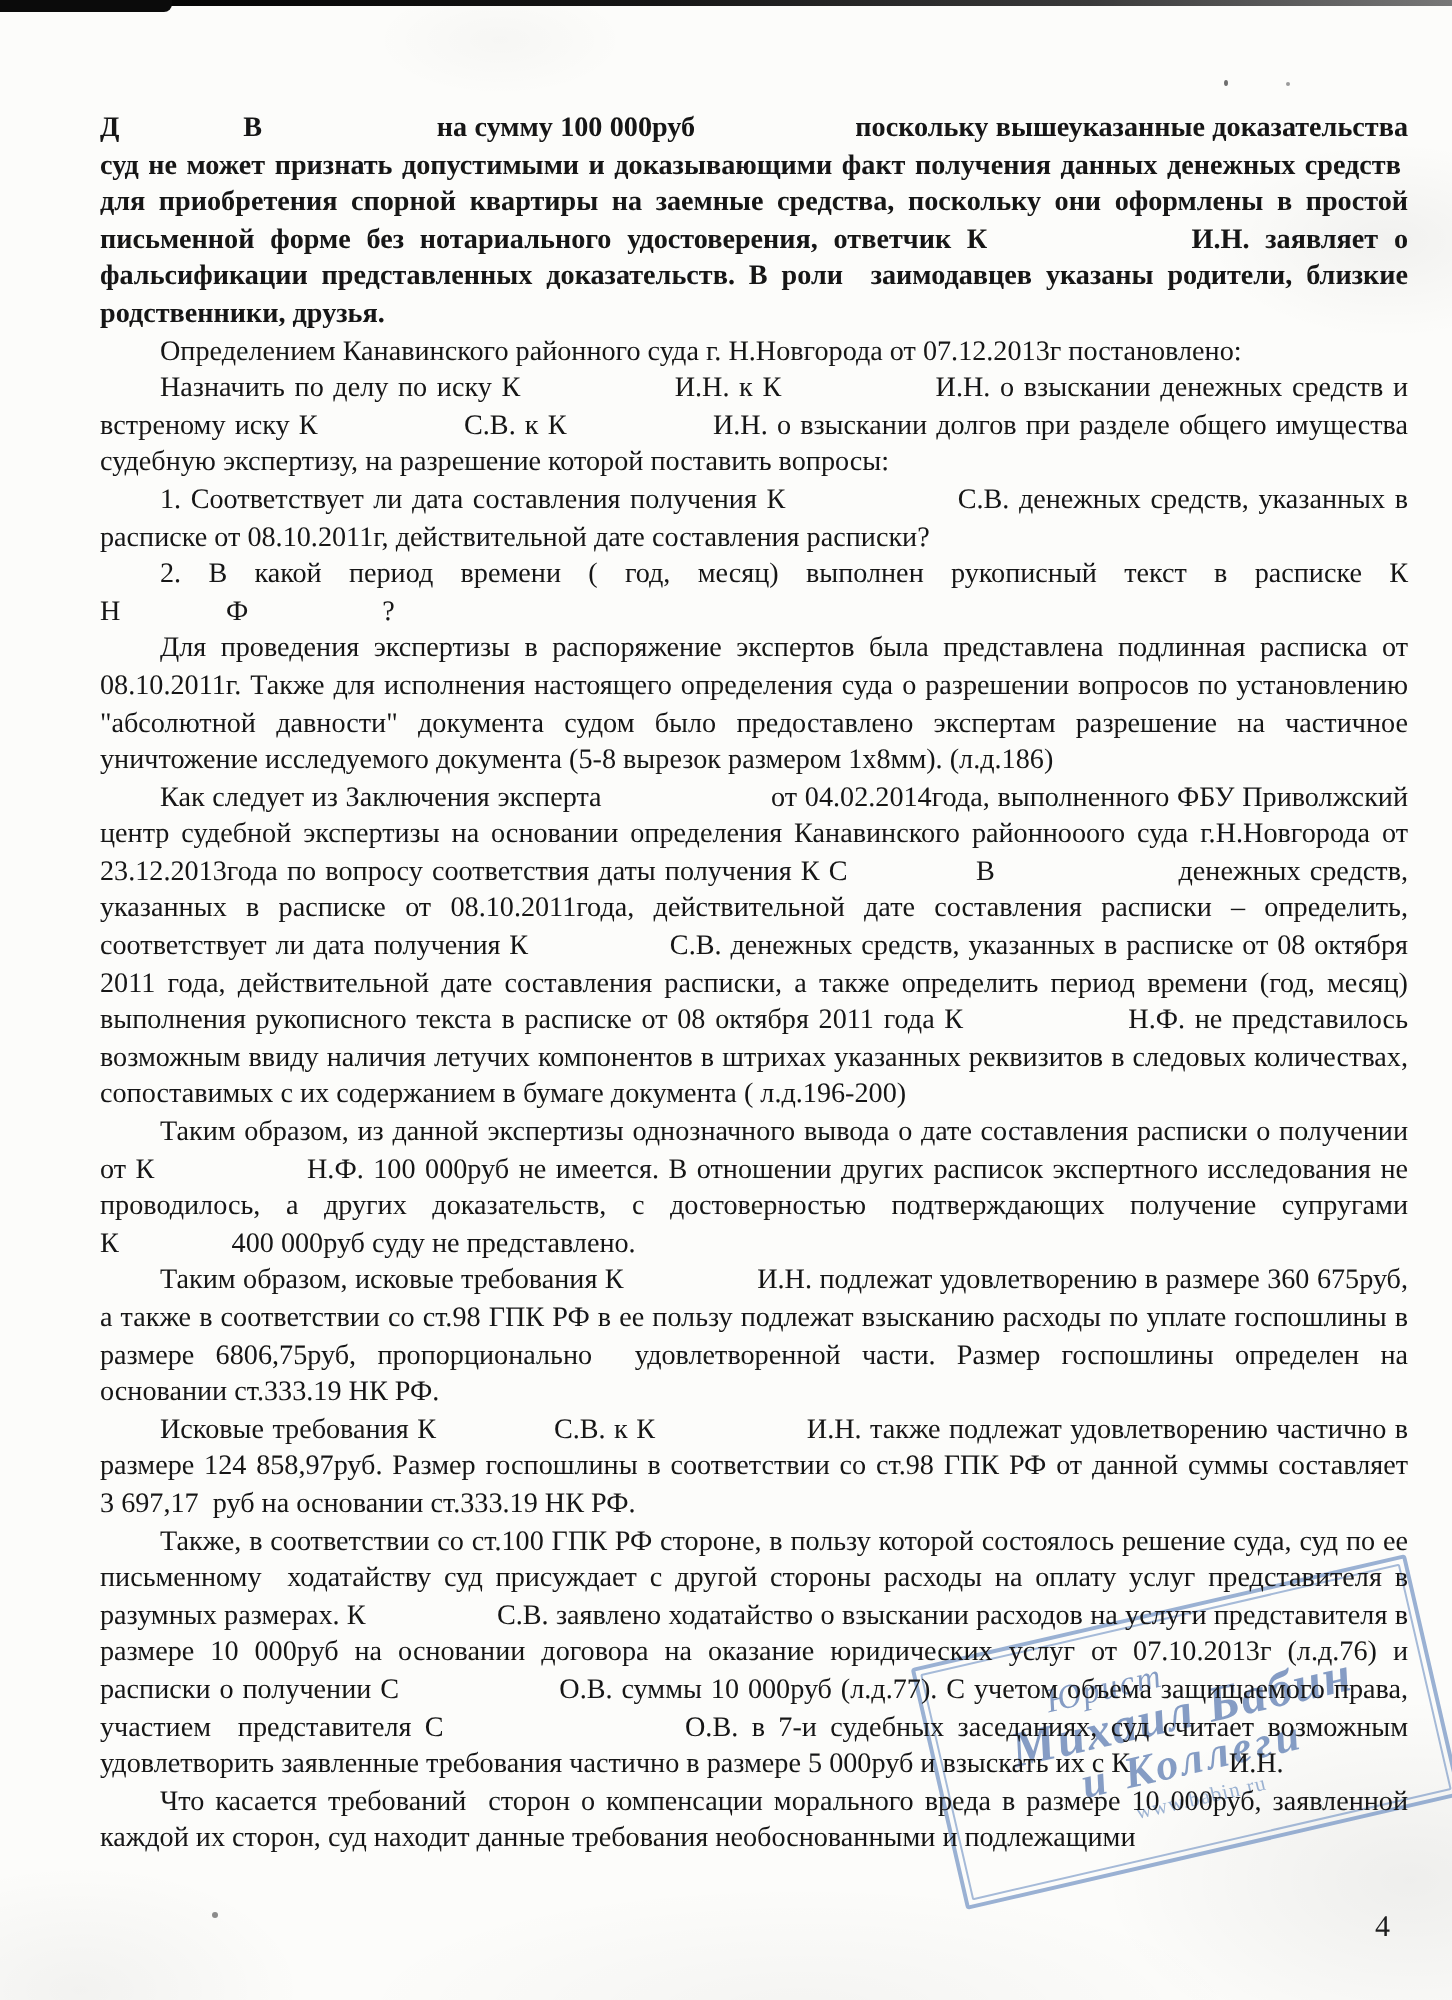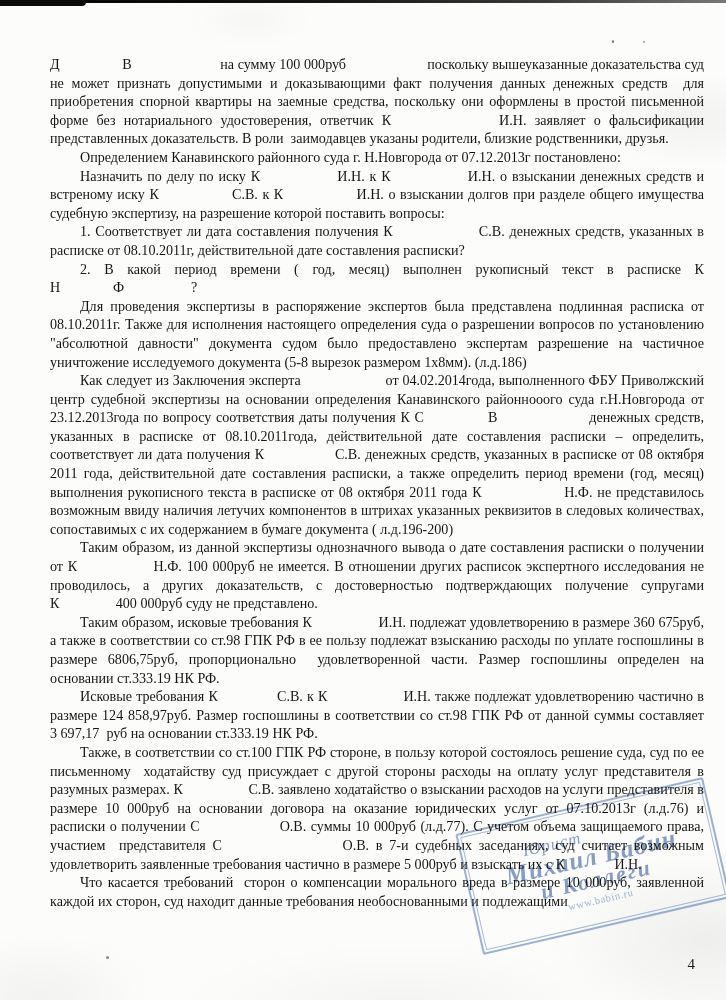--- a/index.html
+++ b/index.html
@@ -33,21 +33,21 @@
   .speck.s1{left:106px;top:956px;width:3px;height:3px;}
   .speck.s2{left:612px;top:40px;width:2px;height:3px;background:#6f6f6f;}
   .speck.s3{left:643px;top:41px;width:2px;height:2px;background:#9a9a9a;}
 
   .doc-text{
     position:absolute;left:50px;top:55px;width:654px;z-index:2;
     font-size:14.1px;line-height:18.6px;color:#161616;
     text-align:justify;
   }
   .para{text-indent:30px;margin:0;padding:0;}
-  .para.no-indent{text-indent:0;}
+  .para.no-indent{text-indent:0;font-weight:bold;}
 
   .page-number{
     position:absolute;right:31px;bottom:27px;z-index:2;
     font-size:15px;color:#1d1d1d;
   }
 
   
   .stamp{
     position:absolute;left:466px;top:804px;width:254px;height:124px;
     transform:rotate(-13deg);transform-origin:50% 50%;

